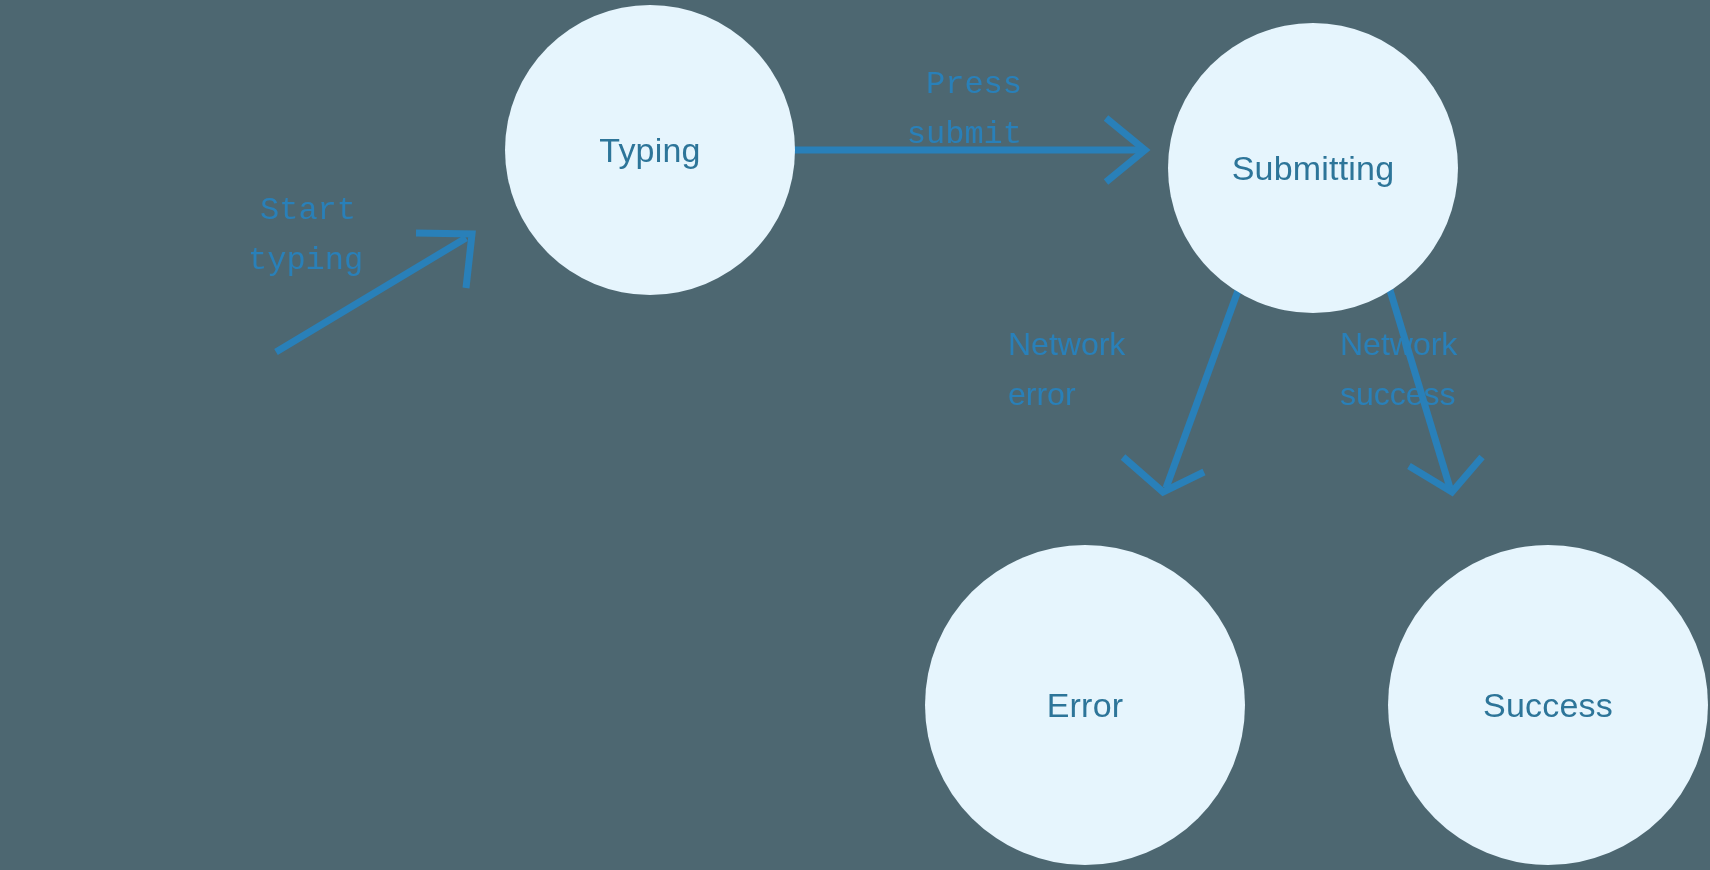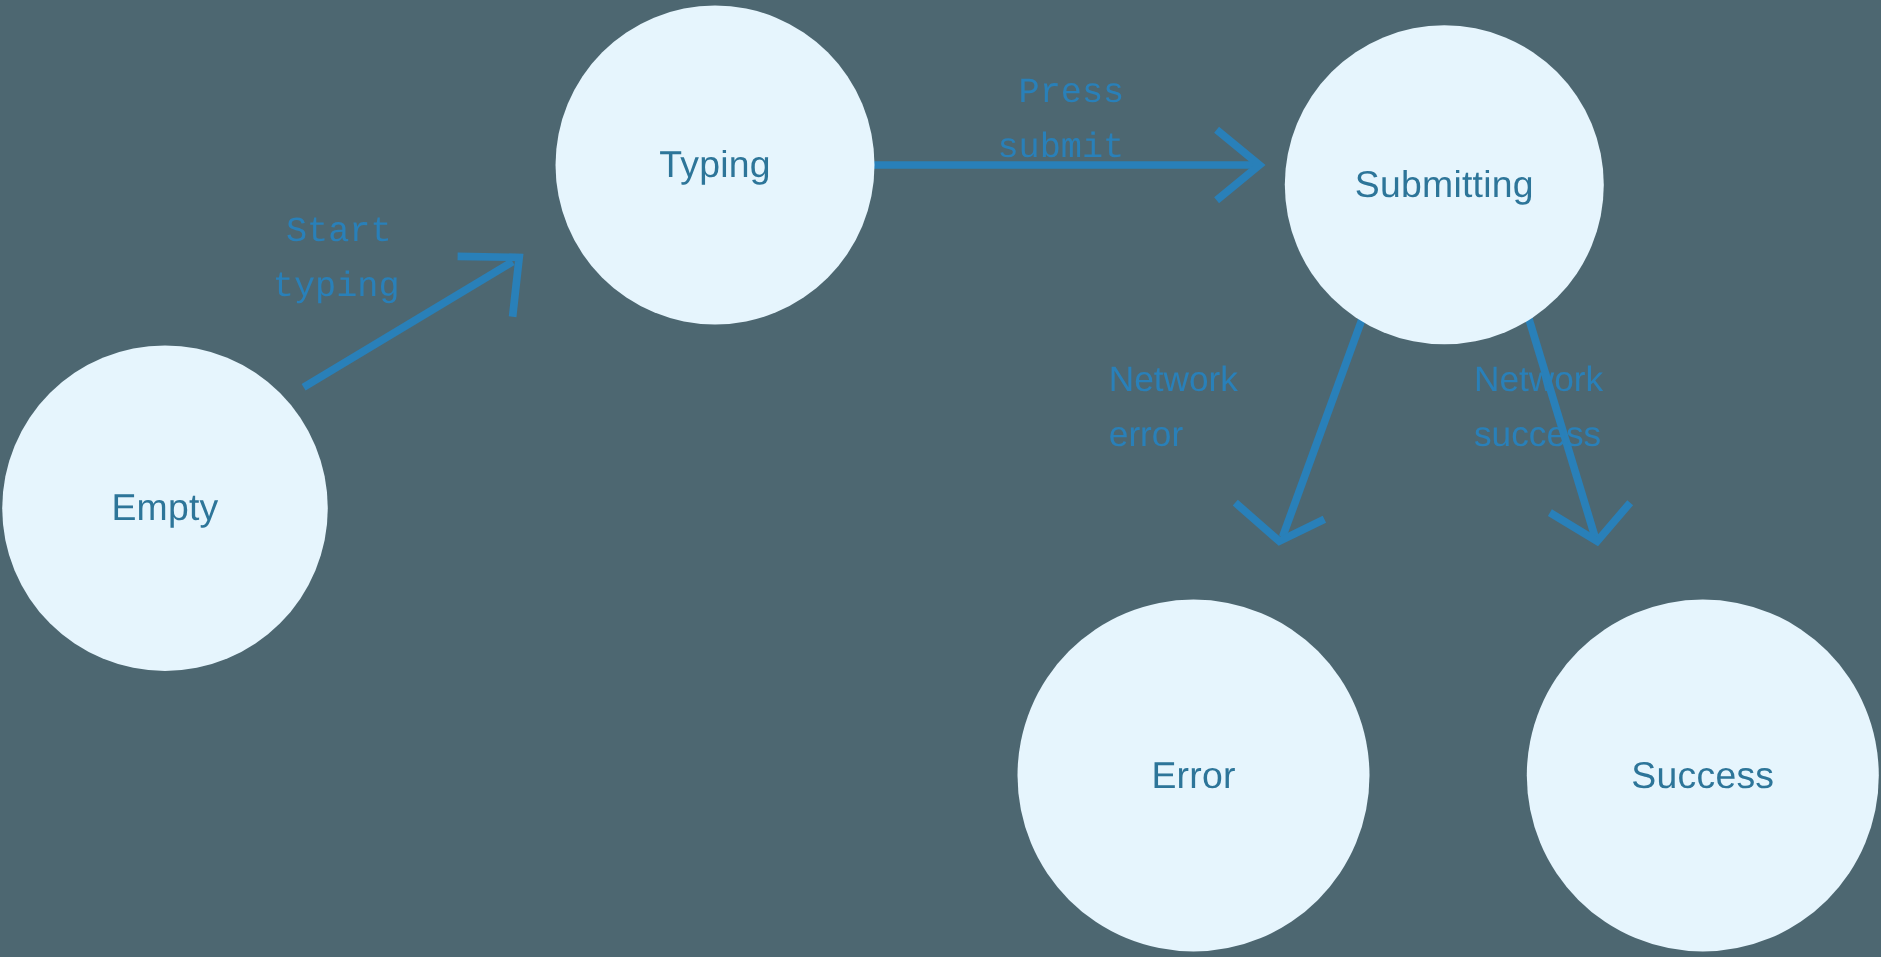--- a/index.html
+++ b/index.html
@@ -80,23 +80,20 @@
       </g>
 
       <g>
         <line x1="1386" y1="277" x2="1450" y2="488"></line>
         <polyline points="1409,466 1452,492 1482,457" fill="none" stroke-linecap="butt"></polyline>
       </g>
 
     </g>
   </svg>
 
-  <div class="node" style="left:2px; top:314px; width:296px; height:296px;">
-    <span class="node-label">Empty</span>
-  </div>
 
   <div class="node" style="left:505px; top:5px; width:290px; height:290px;">
     <span class="node-label">Typing</span>
   </div>
 
   <div class="node" style="left:1168px; top:23px; width:290px; height:290px;">
     <span class="node-label">Submitting</span>
   </div>
 
   <div class="node" style="left:925px; top:545px; width:320px; height:320px;">

